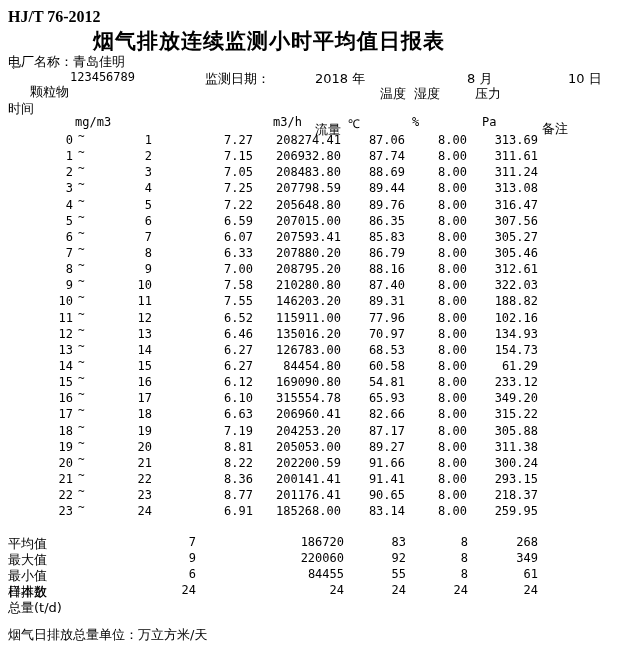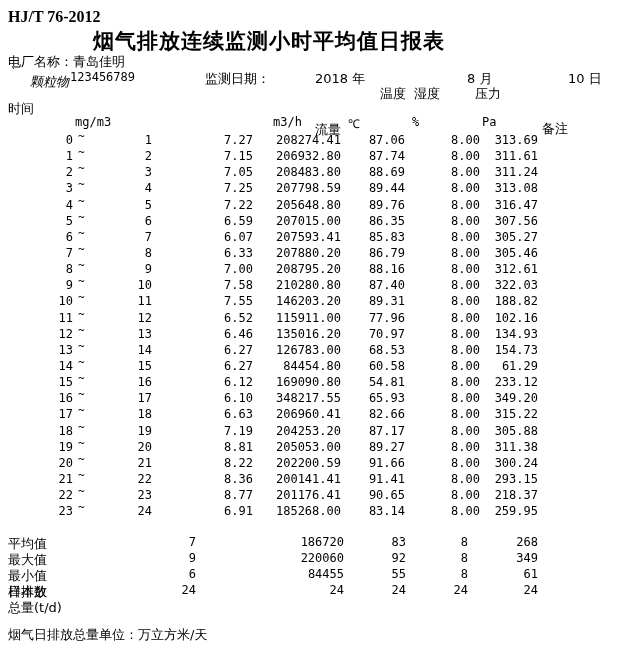--- a/index.html
+++ b/index.html
@@ -16,21 +16,21 @@
   
   .standard { left:8px; top:8px; font-family:"Liberation Serif","DejaVu Serif",serif; font-weight:bold; font-size:16px; }
   .title { left:0; top:27px; width:538px; text-align:center; font-weight:bold; font-size:21px; letter-spacing:1px; }
   .plant-row { left:8px; top:53px; }
   .stray { left:10px; top:66px; font-size:12px; }
   .plant-code { left:70px; top:70px; }
   .date-label { left:205px; top:70px; }
   .date-year  { left:315px; top:70px; }
   .date-month { left:467px; top:70px; }
   .date-day   { left:568px; top:70px; }
-  .h-particulate { left:30px;  top:73px;font-style:italic; }
+  .h-particulate { left:30px;  top:83px; }
   .h-flow     { left:315px; top:85px;margin-top:36px; }
   .h-temp     { left:380px; top:85px; }
   .h-hum      { left:414px; top:85px; }
   .h-pres     { left:475px; top:85px; }
   .h-time     { left:8px;   top:100px; }
   .h-note     { left:542px; top:100px;margin-top:20px; }
   .u-conc { left:75px;  top:115px; }
   .u-flow { left:273px; top:115px; }
   .u-temp { left:348px; top:115px; }
   .u-hum  { left:412px; top:115px; }
@@ -39,21 +39,21 @@
   
   .rows { position:absolute; left:0; top:133px; width:626px; }
   .row { position:relative; height:16.15px; }
   .row span { position:absolute; white-space:nowrap; }
   .c-from  { right:553px; }
   .c-tilde { left:78px; top:-3px; font-size:11px; }
   .c-to    { right:474px; }
   .c-conc  { right:373px; }
   .c-flow  { right:285px;margin-left:17px; }
   .c-temp  { right:221px; }
-  .c-hum   { right:146px; }
+  .c-hum   { right:159px; }
   .c-pres  { right:88px; }
 
   
   .summary { position:absolute; left:0; top:519px; width:626px; }
   .srow { position:relative; height:16px; }
   .srow span { position:absolute; white-space:nowrap;margin-top:16px; }
   .s-label { left:8px; font-size:13px; }
   .s-conc { right:430px; }
   .s-flow { right:282px; }
   .s-temp { right:220px; }
@@ -252,21 +252,21 @@
     <span class="c-flow">169090.80</span>
     <span class="c-temp">54.81</span>
     <span class="c-hum">8.00</span>
     <span class="c-pres">233.12</span>
   </div>
     <div class="row">
     <span class="c-from">16</span>
     <span class="c-tilde">~</span>
     <span class="c-to">17</span>
     <span class="c-conc">6.10</span>
-    <span class="c-flow">348217.55</span>
+    <span class="c-flow">315554.78</span>
     <span class="c-temp">65.93</span>
     <span class="c-hum">8.00</span>
     <span class="c-pres">349.20</span>
   </div>
     <div class="row">
     <span class="c-from">17</span>
     <span class="c-tilde">~</span>
     <span class="c-to">18</span>
     <span class="c-conc">6.63</span>
     <span class="c-flow">206960.41</span>

